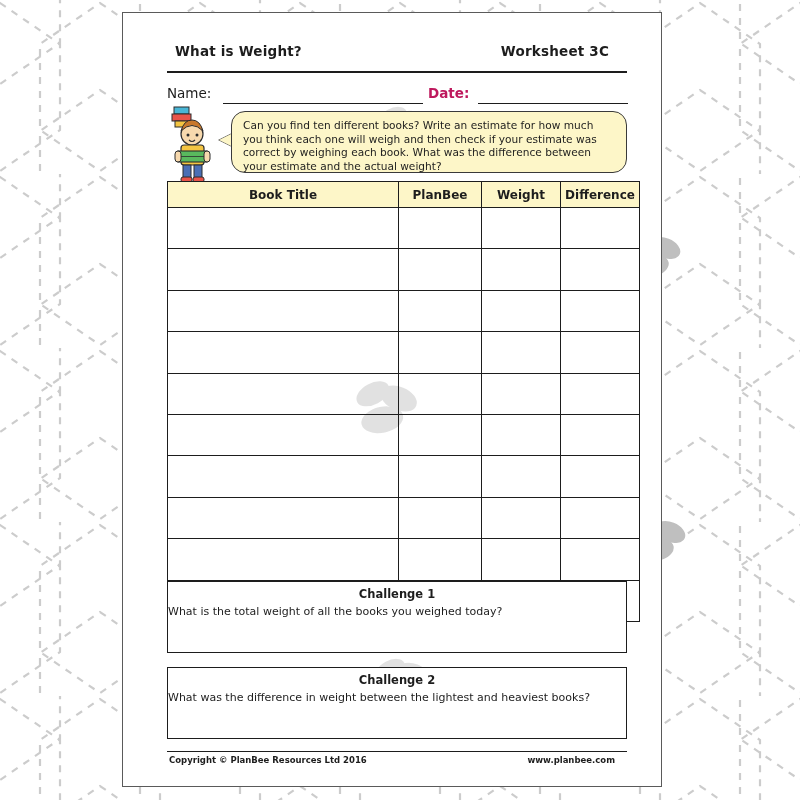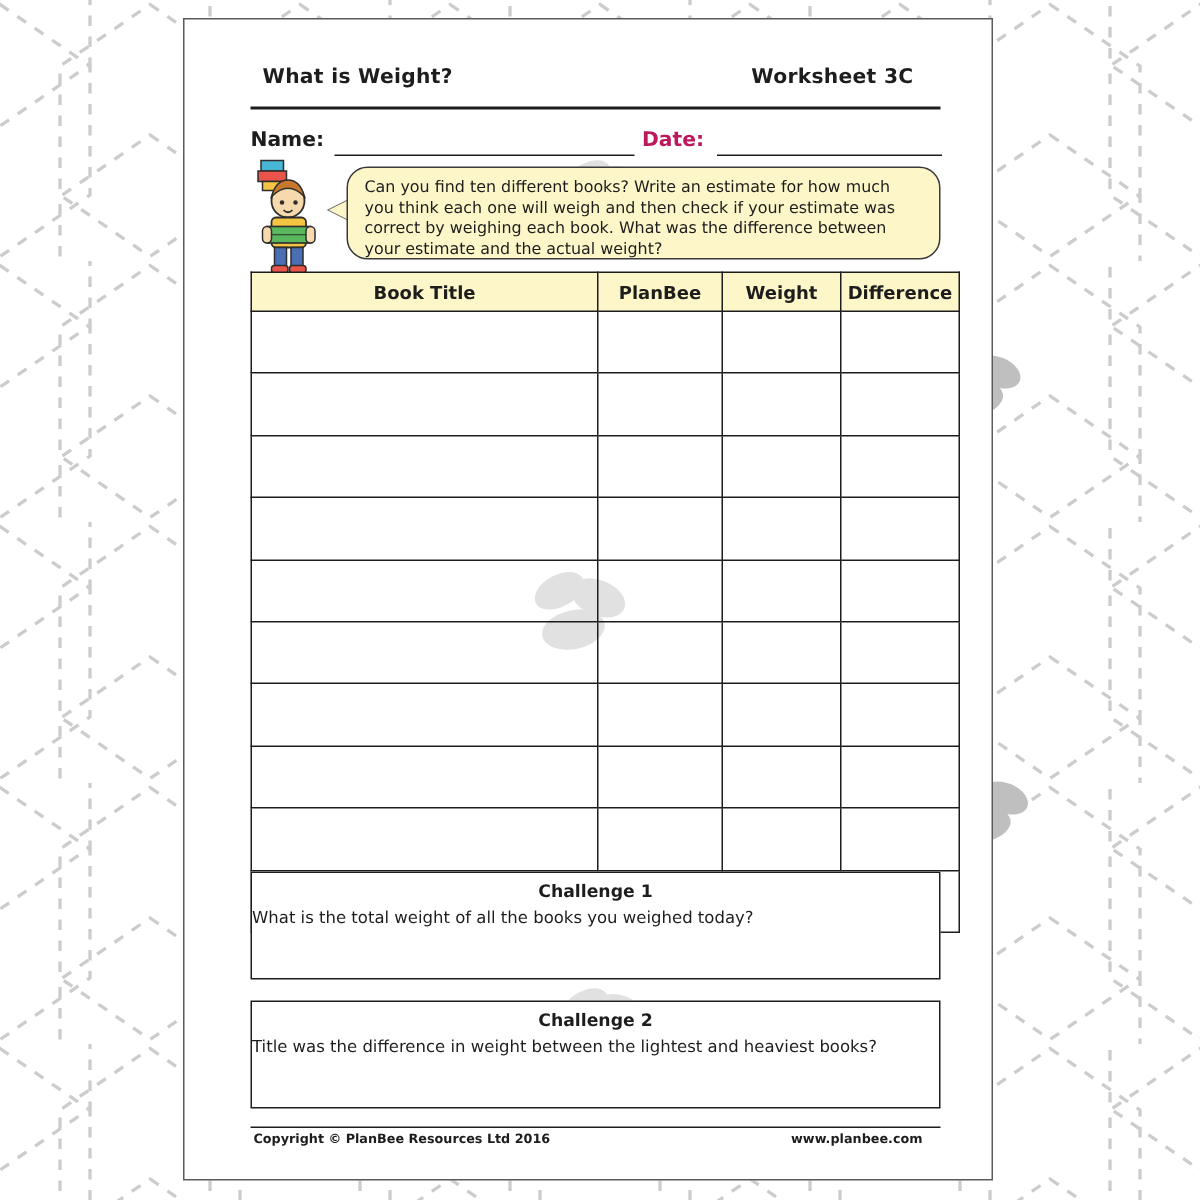--- a/index.html
+++ b/index.html
@@ -72,21 +72,21 @@
     font-weight: bold;
     color: #1d1d1d;
     letter-spacing: 0.2px;
     text-align: right;
   }
   #name-label {
     position: absolute;
     left: 44px;
     top: 72px;
     font-size: 13.5px;
-    font-weight: bold;
+    font-weight: normal;
     color: #1d1d1d;
   }
   #name-rule {
     position: absolute;
     left: 100px;
     top: 90px;
     width: 200px;
     border-bottom: 1.5px solid #1d1d1d;
   }
   #date-label {
@@ -396,21 +396,21 @@
           </tr>
         </tbody>
     </table>
 
     <div class="challenge-box" id="challenge-1">
       <div class="challenge-heading">Challenge 1</div>
       <div class="challenge-text">What is the total weight of all the books you weighed today?</div>
     </div>
     <div class="challenge-box" id="challenge-2">
       <div class="challenge-heading">Challenge 2</div>
-      <div class="challenge-text">Title was the difference in weight between the lightest and heaviest books?</div>
+      <div class="challenge-text">What was the difference in weight between the lightest and heaviest books?</div>
     </div>
 
     <div id="footer-rule"></div>
     <div id="copyright">Copyright © PlanBee Resources Ltd 2016</div>
     <div id="website">www.planbee.com</div>
 
   </div>
 </div>
 
 </body></html>

